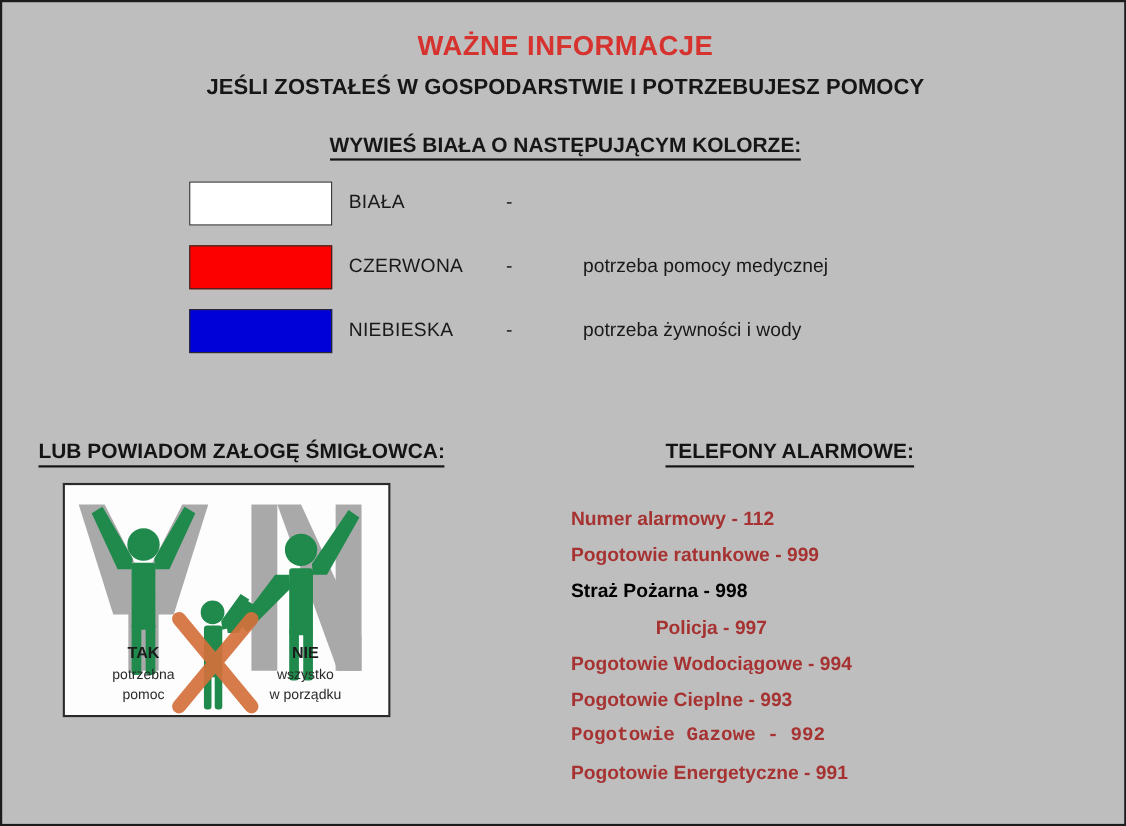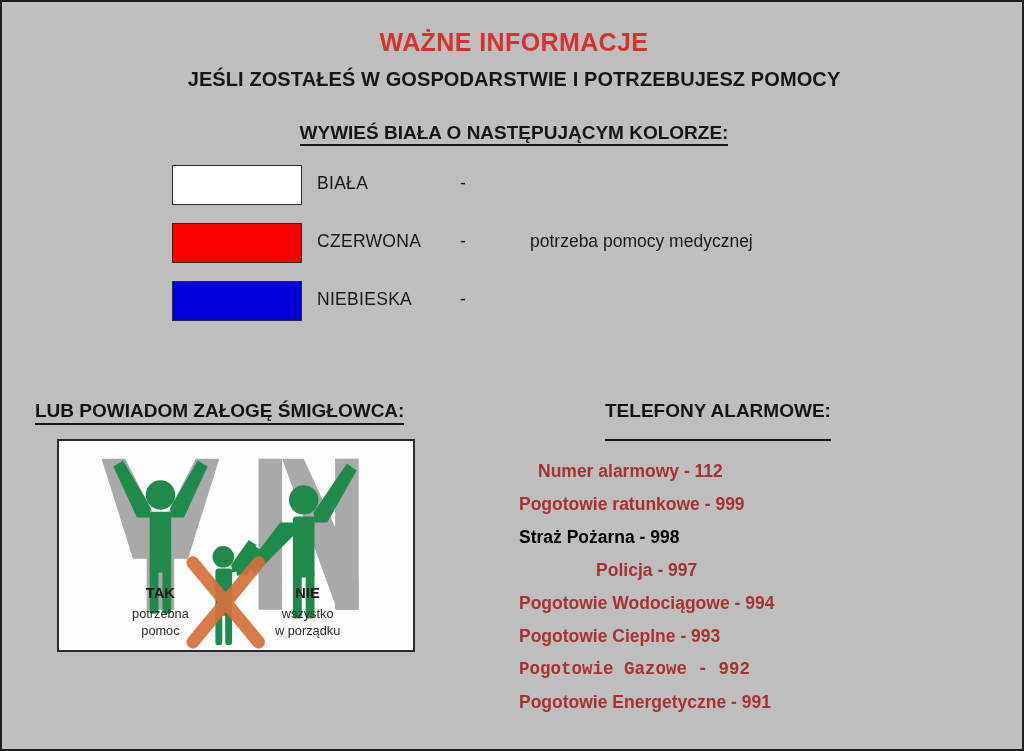--- a/index.html
+++ b/index.html
@@ -111,40 +111,40 @@
   .heli-head span.u {
     border-bottom: 2.5px solid #141414;
     padding-bottom: 2px;
   }
 
   
   .heli-box {
     position: absolute;
     left: 55px;
     top: 437px;
-    width: 358px;
+    width: 298px;
     height: 213px;
     background: #fdfdfd;
     border: 2px solid #2a2a2a;
     box-sizing: border-box;
   }
   .heli-box svg { display: block; width: 100%; height: 100%; }
 
   
   .tel-head {
     position: absolute;
     top: 398px;
     left: 603px;
     font-size: 19px;
     font-weight: bold;
     color: #141414;
   }
   .tel-head span.u {
     border-bottom: 2.5px solid #141414;
-    padding-bottom: 18px;
+    padding-bottom: 2px;
   }
 
   
   .tel-list {
     position: absolute;
     top: 453px;
     left: 517px;
   }
   .tel-item {
     font-size: 17.5px;
@@ -178,20 +178,21 @@
       <div class="swatch" style="background:#fc0000"></div>
       <div class="flag-name">CZERWONA</div>
       <div class="flag-dash">-</div>
       <div class="flag-desc">potrzeba pomocy medycznej</div>
     </div>
 
     <div class="flag-row">
       <div class="swatch" style="background:#0000d8"></div>
       <div class="flag-name">NIEBIESKA</div>
       <div class="flag-dash">-</div>
+      <div class="flag-desc">potrzeba żywności i wody</div>
     </div>
 
   </div>
 
   <div class="heli-head">
     <span class="u">LUB POWIADOM ZAŁOGĘ ŚMIGŁOWCA:</span>
   </div>
 
   <div class="heli-box">
     <svg viewBox="0 0 298 213" xmlns="http://www.w3.org/2000/svg">
@@ -255,21 +256,21 @@
       <text x="222" y="180" text-anchor="middle" font-family="Liberation Sans, sans-serif" font-size="13" fill="#2a2a2a">wszystko</text>
       <text x="222" y="198" text-anchor="middle" font-family="Liberation Sans, sans-serif" font-size="13" fill="#2a2a2a">w porządku</text>
     </svg>
   </div>
 
   <div class="tel-head">
     <span class="u">TELEFONY ALARMOWE:</span>
   </div>
 
   <div class="tel-list">
-    <div class="tel-item" style="color: rgb(166, 50, 50); margin-left: 19px;">Numer alarmowy - 112</div>
+    <div class="tel-item" style="color: rgb(166, 50, 50);">Numer alarmowy - 112</div>
     <div class="tel-item" style="color: rgb(166, 50, 50);">Pogotowie ratunkowe - 999</div>
     <div class="tel-item" style="color: #000000;">Straż Pożarna - 998</div>
     <div class="tel-item" style="color: rgb(166, 50, 50); text-align: center;">Policja - 997</div>
     <div class="tel-item" style="color: rgb(166, 50, 50);">Pogotowie Wodociągowe - 994</div>
     <div class="tel-item" style="color: rgb(166, 50, 50);">Pogotowie Cieplne - 993</div>
     <div class="tel-item" style="color: rgb(166, 50, 50); font-family: Liberation Mono, monospace;">Pogotowie Gazowe - 992</div>
     <div class="tel-item" style="color: rgb(166, 50, 50);">Pogotowie Energetyczne - 991</div>
   </div>
 
 </div>

